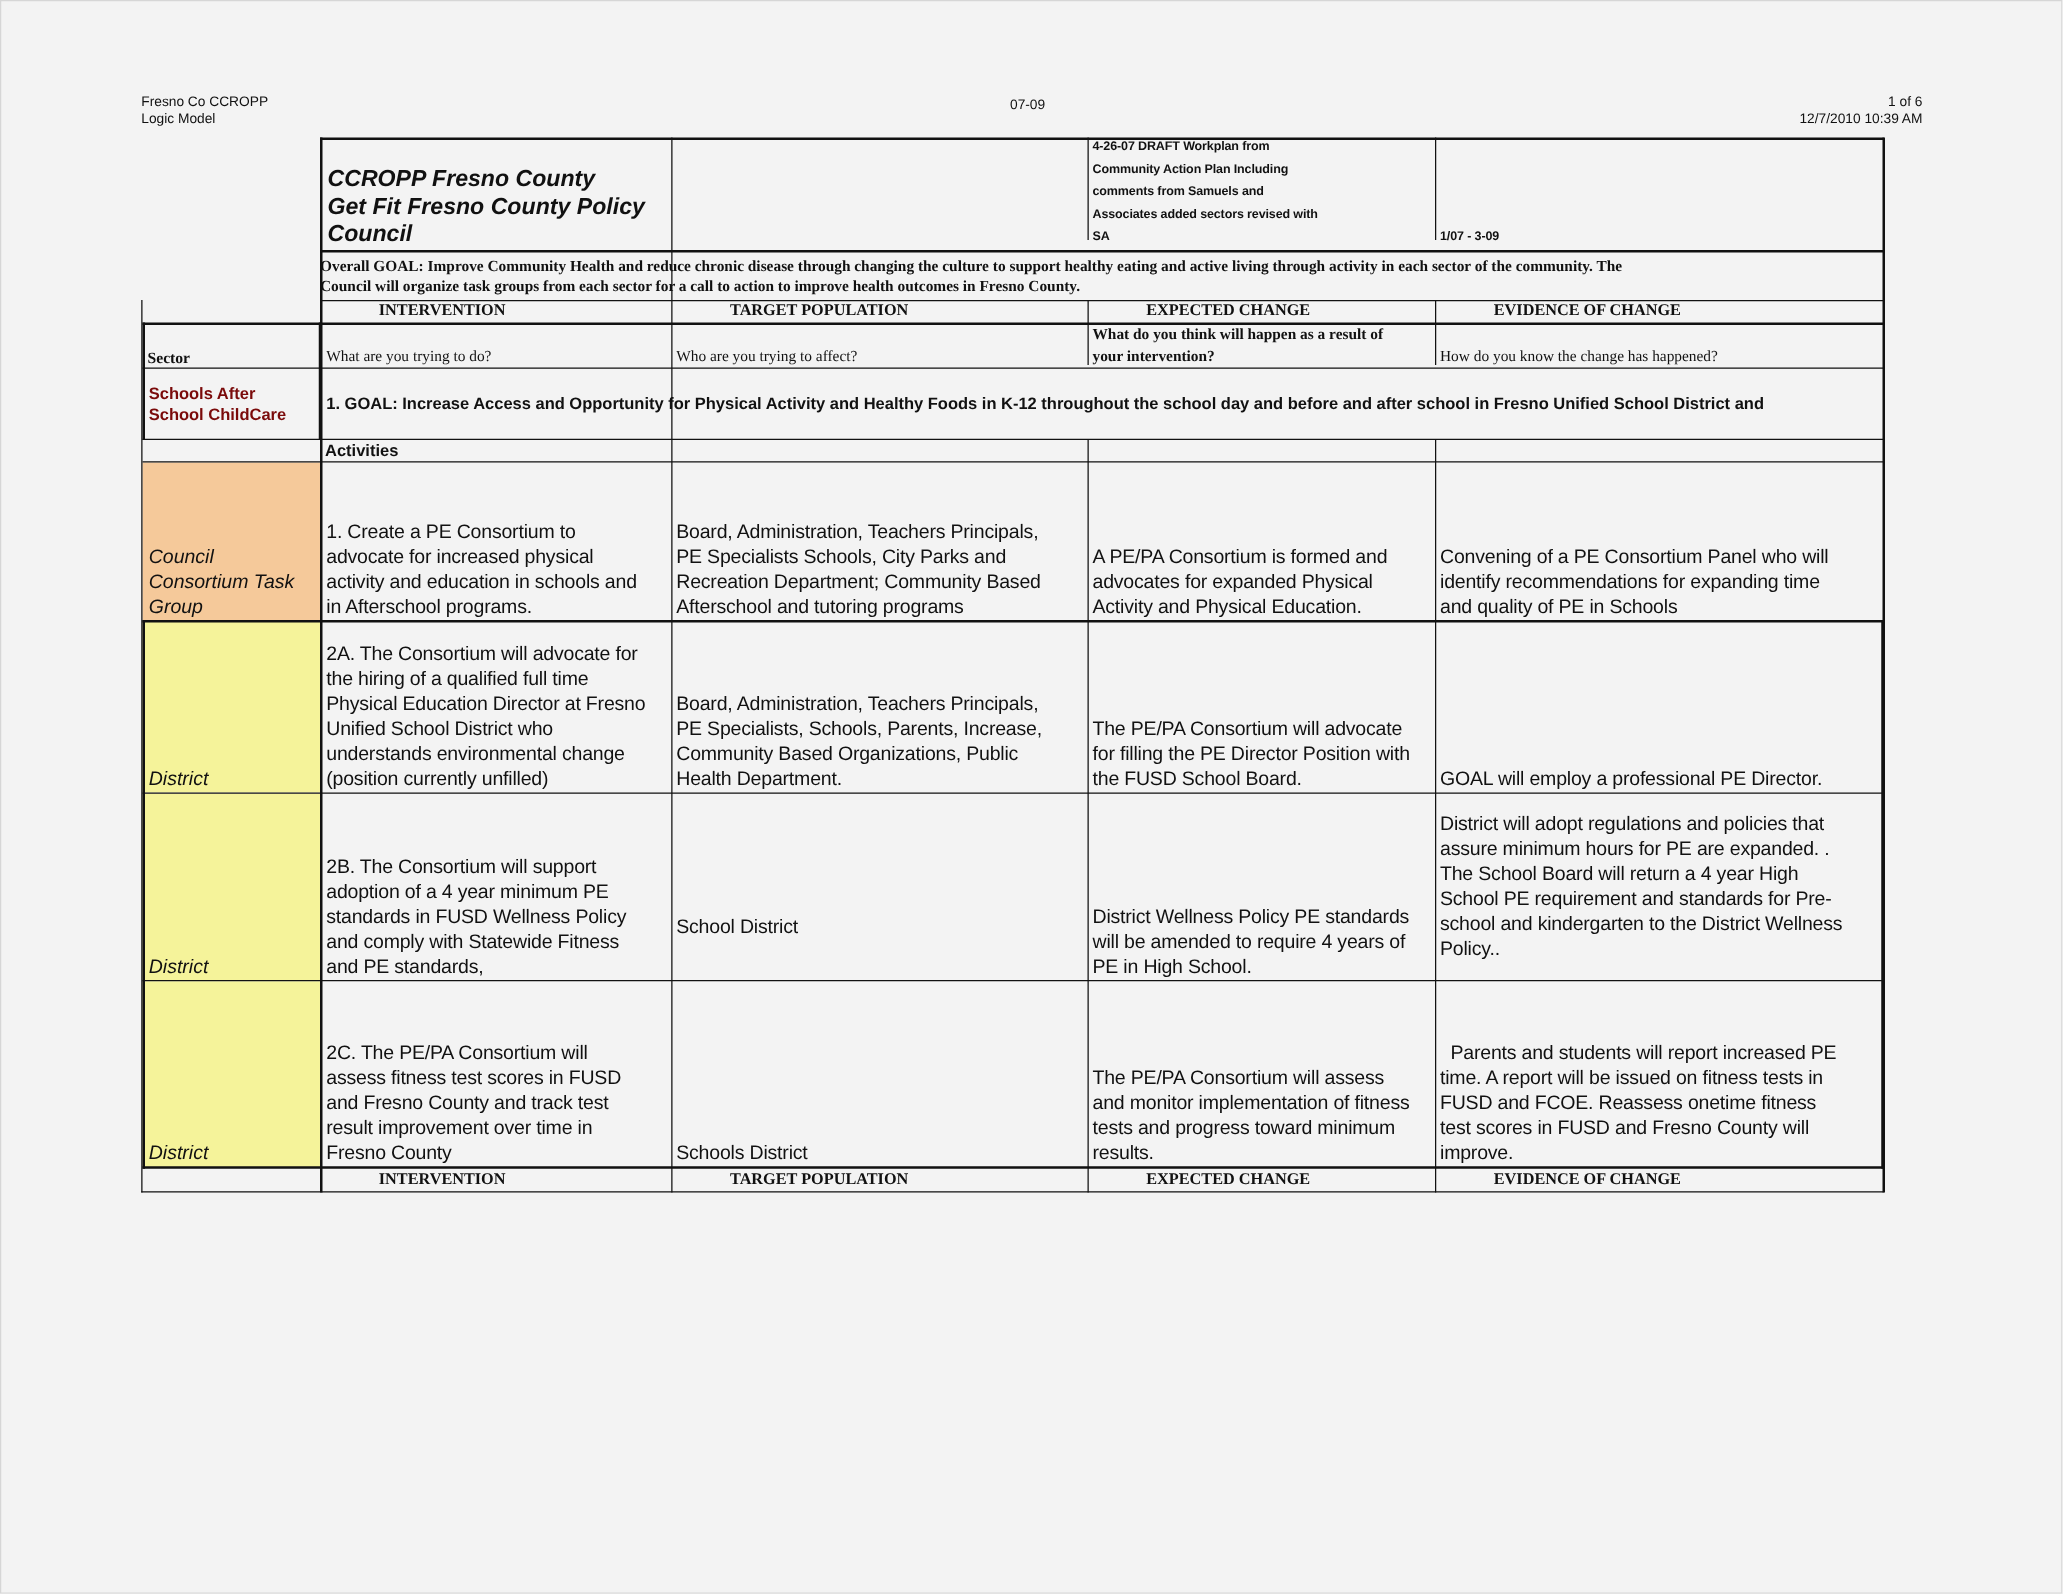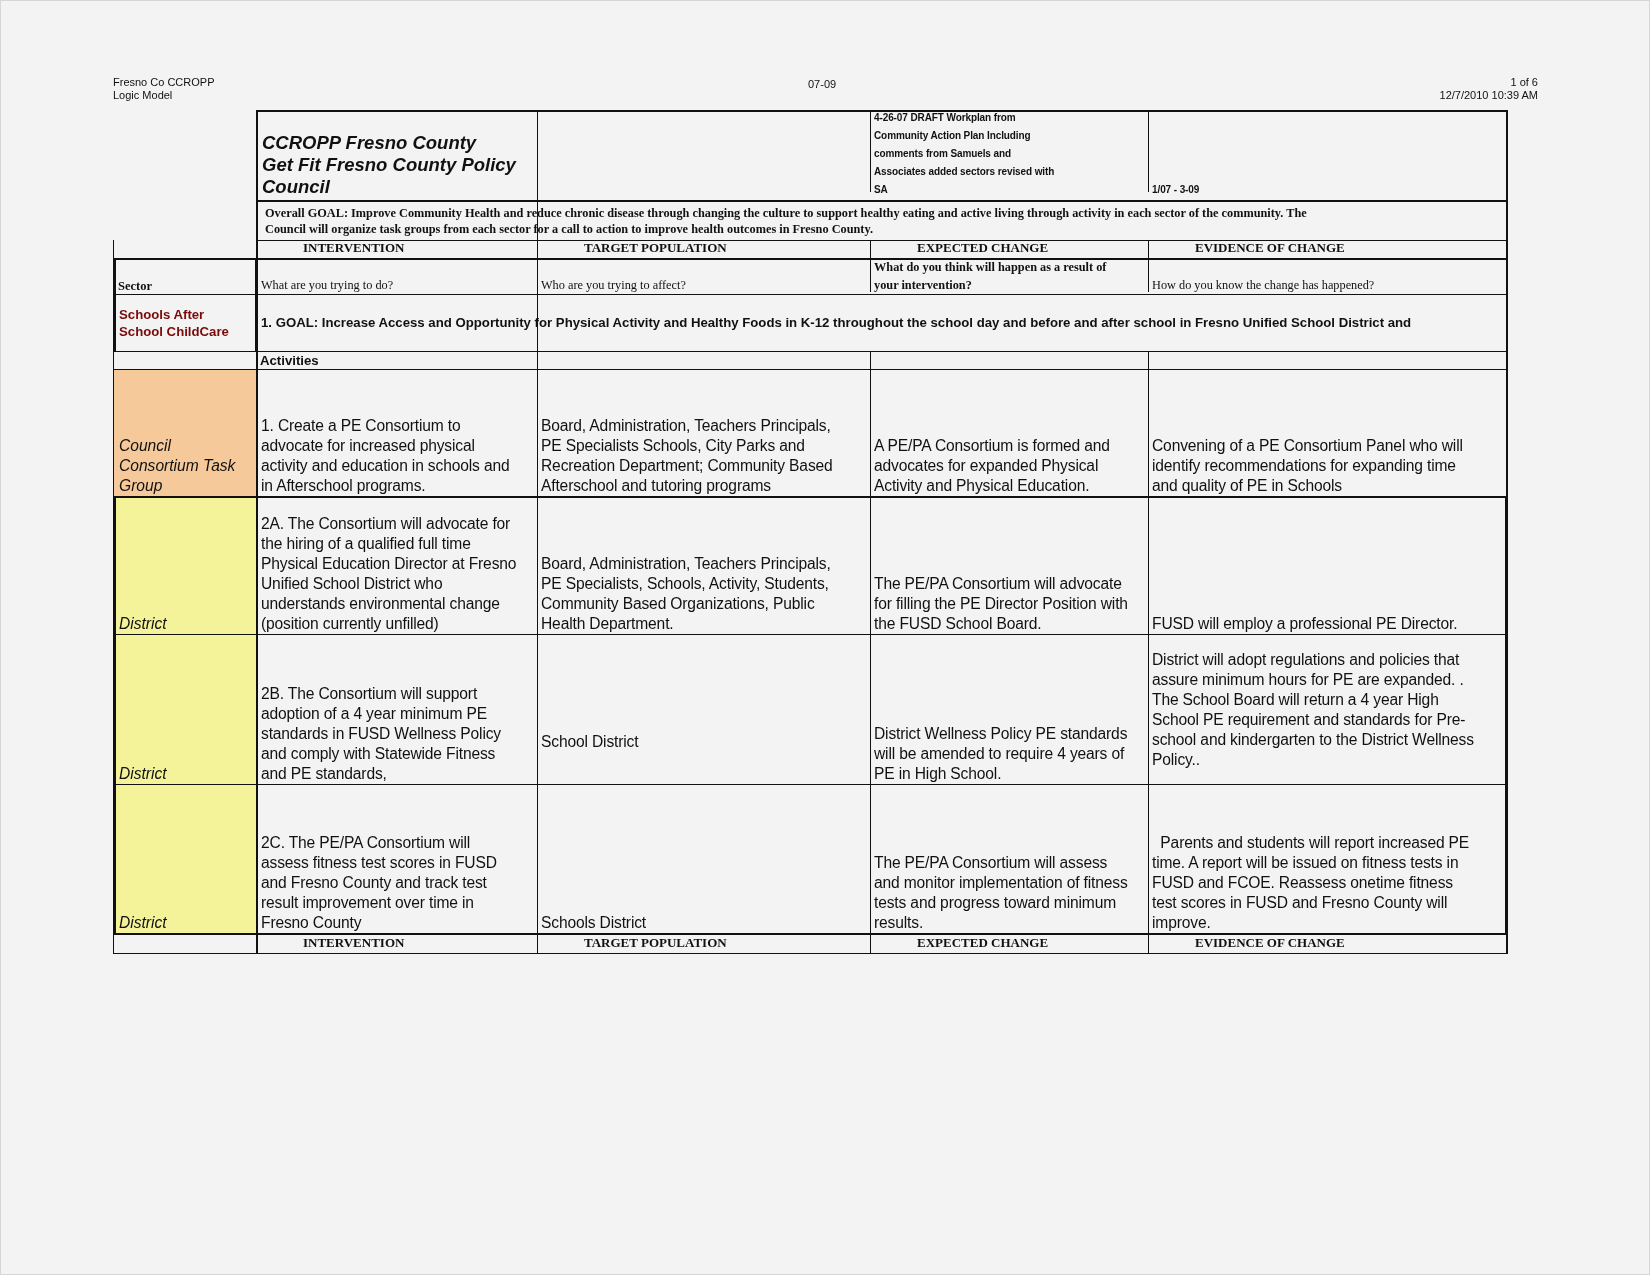--- a/index.html
+++ b/index.html
@@ -80,21 +80,21 @@
   <div class="draft-text">4-26-07  DRAFT Workplan from</div>
   <div class="draft-text">Community Action Plan  Including</div>
   <div class="draft-text">comments from Samuels and</div>
   <div class="draft-text">Associates added sectors revised with</div>
   <div class="draft-text">SA</div>
 </div>
 <div class="cell" style="left:1149px;top:112px;width:356px;height:88px;padding-bottom:1px;">
   <div class="draft-text">1/07 - 3-09</div>
 </div>
 
-<div class="abs" style="left:244px;top:205px;width:1246px;padding-left:21px;">
+<div class="abs" style="left:256px;top:205px;width:1246px;">
   <div class="goal-text" style="white-space:nowrap;">Overall GOAL:  Improve Community Health and reduce chronic disease through changing the culture to support healthy eating and active living through activity in each sector of the community.  The</div>
   <div class="goal-text" style="white-space:nowrap;">Council will organize task groups from each sector for a call to action to improve health outcomes in Fresno County.</div>
 </div>
 
 <div class="abs colhdr" style="left:259px;top:240px;">INTERVENTION</div>
 <div class="abs colhdr" style="left:540px;top:240px;">TARGET POPULATION</div>
 <div class="abs colhdr" style="left:873px;top:240px;">EXPECTED CHANGE</div>
 <div class="abs colhdr" style="left:1151px;top:240px;">EVIDENCE OF CHANGE</div>
 
 <div class="cell" style="left:115px;top:259px;width:141px;height:35px;">
@@ -157,31 +157,31 @@
 <div class="cell" style="left:258px;top:498px;width:279px;height:136px;">
   <div class="body-text">2A.  The Consortium will advocate for</div>
   <div class="body-text">the hiring of a qualified full time</div>
   <div class="body-text">Physical Education Director at Fresno</div>
   <div class="body-text">Unified School District who</div>
   <div class="body-text">understands environmental change</div>
   <div class="body-text">(position currently unfilled)</div>
 </div>
 <div class="cell" style="left:538px;top:498px;width:332px;height:136px;">
   <div class="body-text">Board, Administration, Teachers Principals,</div>
-  <div class="body-text">PE Specialists, Schools, Activity, Students,</div>
+  <div class="body-text">PE Specialists, Schools, Parents, Increase,</div>
   <div class="body-text">Community Based Organizations, Public</div>
   <div class="body-text">Health Department.</div>
 </div>
 <div class="cell" style="left:871px;top:498px;width:277px;height:136px;">
   <div class="body-text">The PE/PA Consortium will advocate</div>
   <div class="body-text">for filling the PE Director Position with</div>
   <div class="body-text">the FUSD School Board.</div>
 </div>
 <div class="cell" style="left:1149px;top:498px;width:356px;height:136px;">
-  <div class="body-text">FUSD will employ a professional PE Director.</div>
+  <div class="body-text">GOAL will employ a professional PE Director.</div>
 </div>
 
 <div class="cell" style="left:116px;top:635px;width:140px;height:149px;">
   <div class="ital">District</div>
 </div>
 <div class="cell" style="left:258px;top:635px;width:279px;height:149px;">
   <div class="body-text">2B.  The Consortium will support</div>
   <div class="body-text">adoption of a 4 year minimum PE</div>
   <div class="body-text">standards in FUSD Wellness Policy</div>
   <div class="body-text">and comply with  Statewide Fitness</div>

